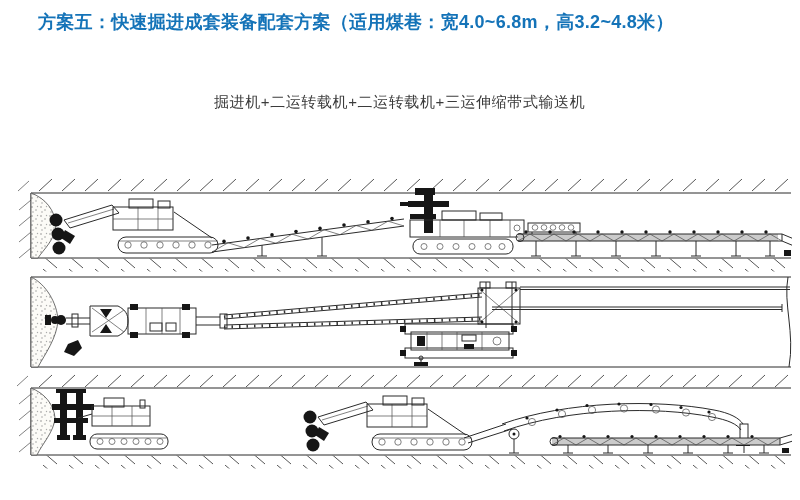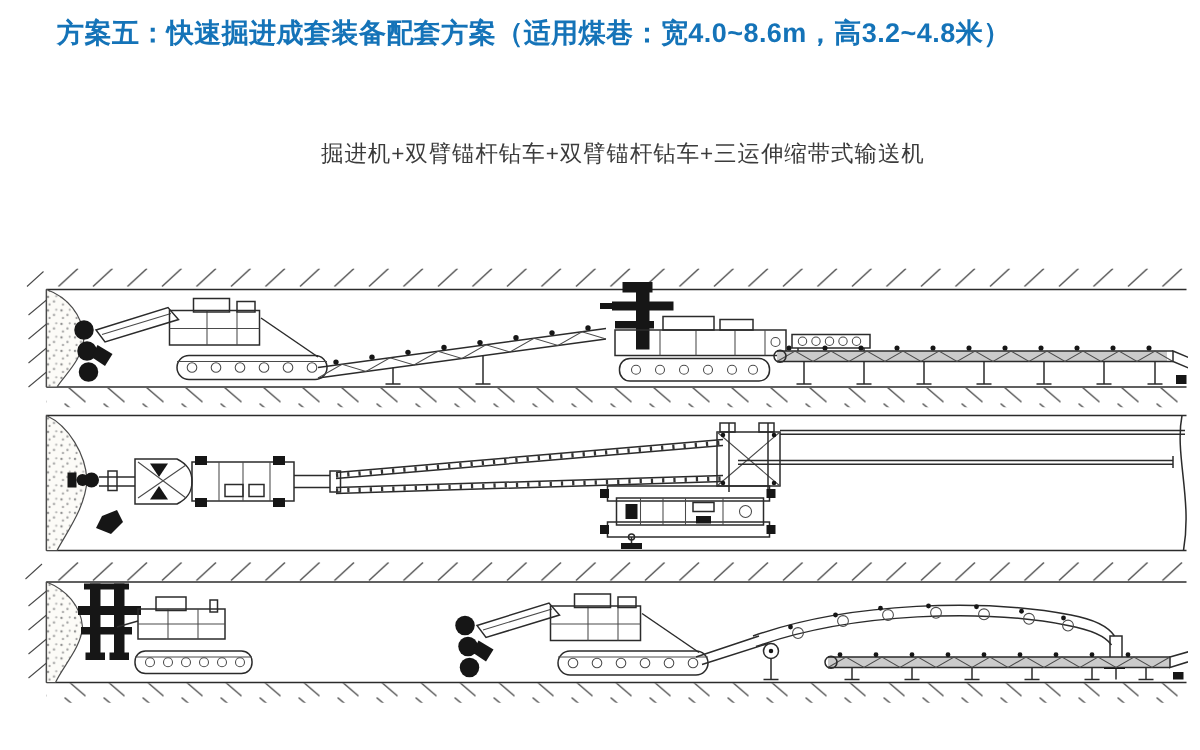--- a/index.html
+++ b/index.html
@@ -12,22 +12,22 @@
   .panel{position:absolute;left:12px;}
   .p1{top:178px;} .p2{top:268px;} .p3{top:374px;}
   .ln{stroke:#2b2b2b;fill:none;stroke-width:1;stroke-linecap:butt;}
   .thin{stroke:#4a4a4a;fill:none;stroke-width:0.7;}
   .dk{fill:#161616;stroke:none;}
   .band{fill:#cbcbcb;stroke:none;}
 </style>
 </head>
 <body>
 
-<div class="title">方案五：快速掘进成套装备配套方案（适用煤巷：宽4.0~8.6m，高3.2~4.8米）</div>
-<div class="subtitle">掘进机+双臂锚杆钻车+双臂锚杆钻车+三运伸缩带式输送机</div>
+<div class="title">方案五：快速掘进成套装备配套方案（适用煤巷：宽4.0~6.8m，高3.2~4.8米）</div>
+<div class="subtitle">掘进机+二运转载机+二运转载机+三运伸缩带式输送机</div>
 
 <svg class="panel p1" width="780" height="94" viewBox="0 0 780 94">
   <defs>
     <pattern id="hT" width="23" height="14" patternUnits="userSpaceOnUse">
       <line x1="4" y1="13" x2="17" y2="1" stroke="#555" stroke-width="1"></line>
     </pattern>
     <pattern id="hB" width="26" height="13" patternUnits="userSpaceOnUse">
       <line x1="5" y1="0" x2="19" y2="12" stroke="#555" stroke-width="1"></line>
     </pattern>
     <pattern id="stip" width="9" height="9" patternUnits="userSpaceOnUse">

